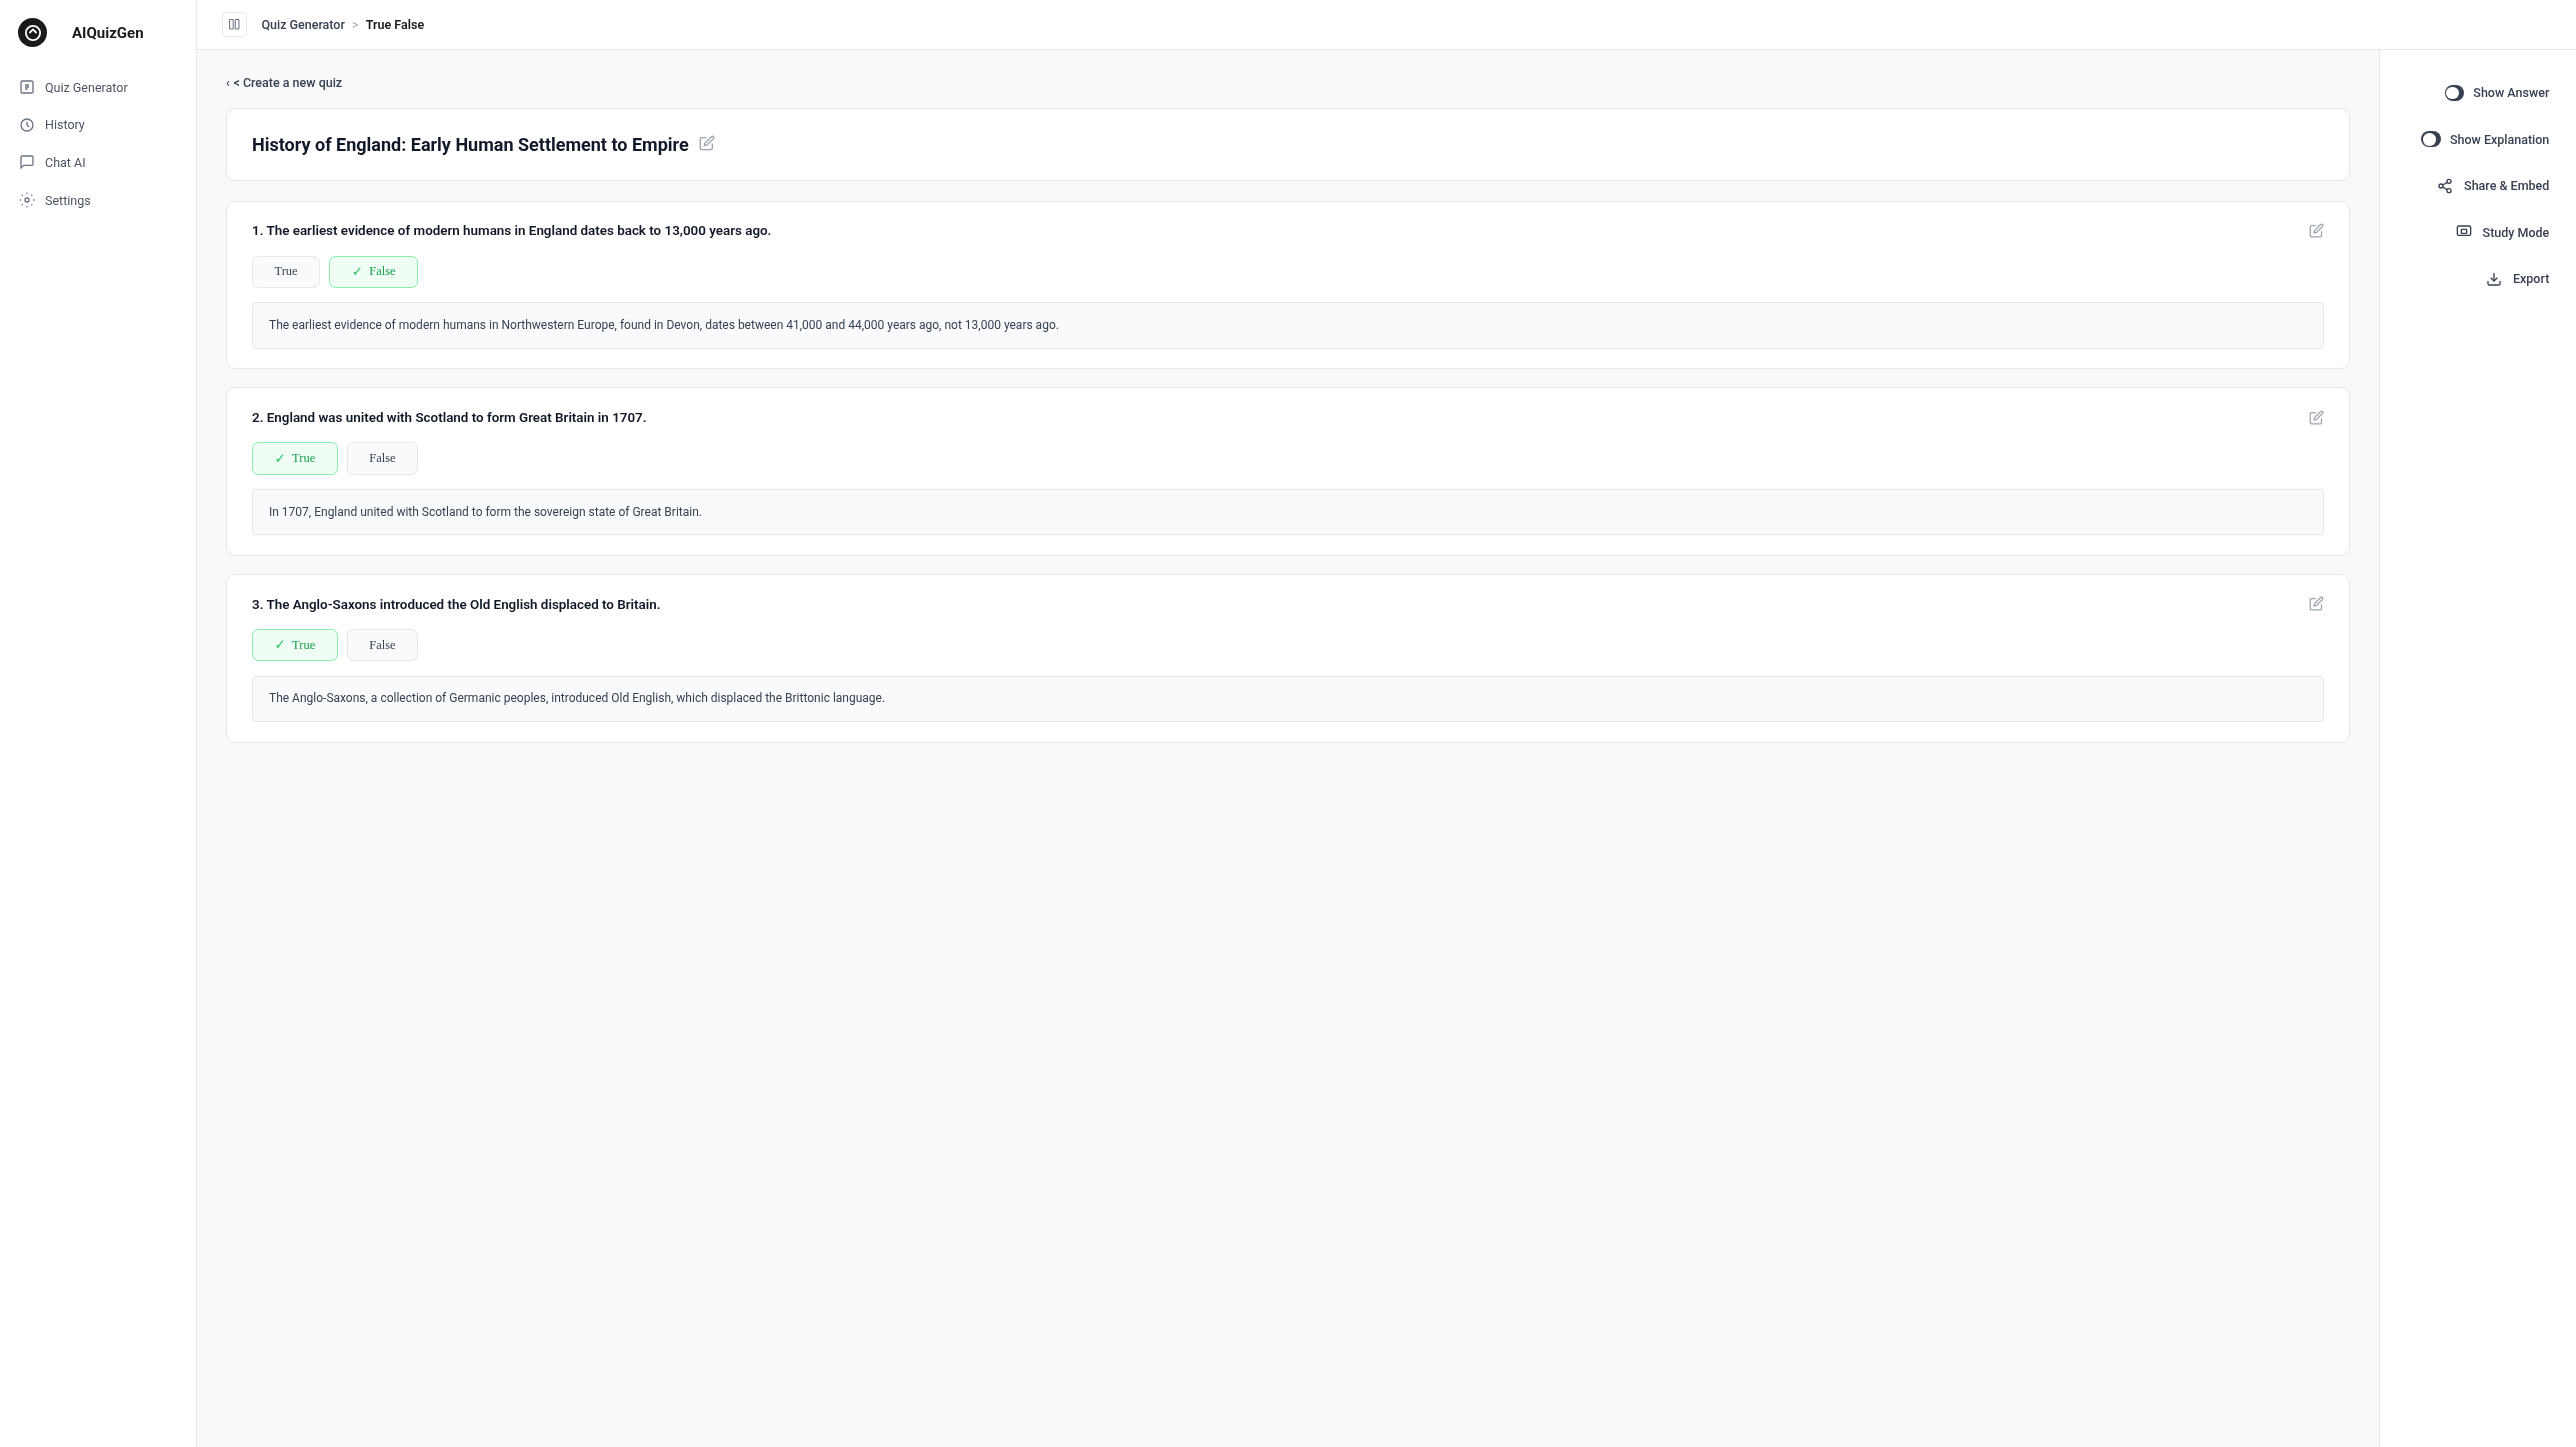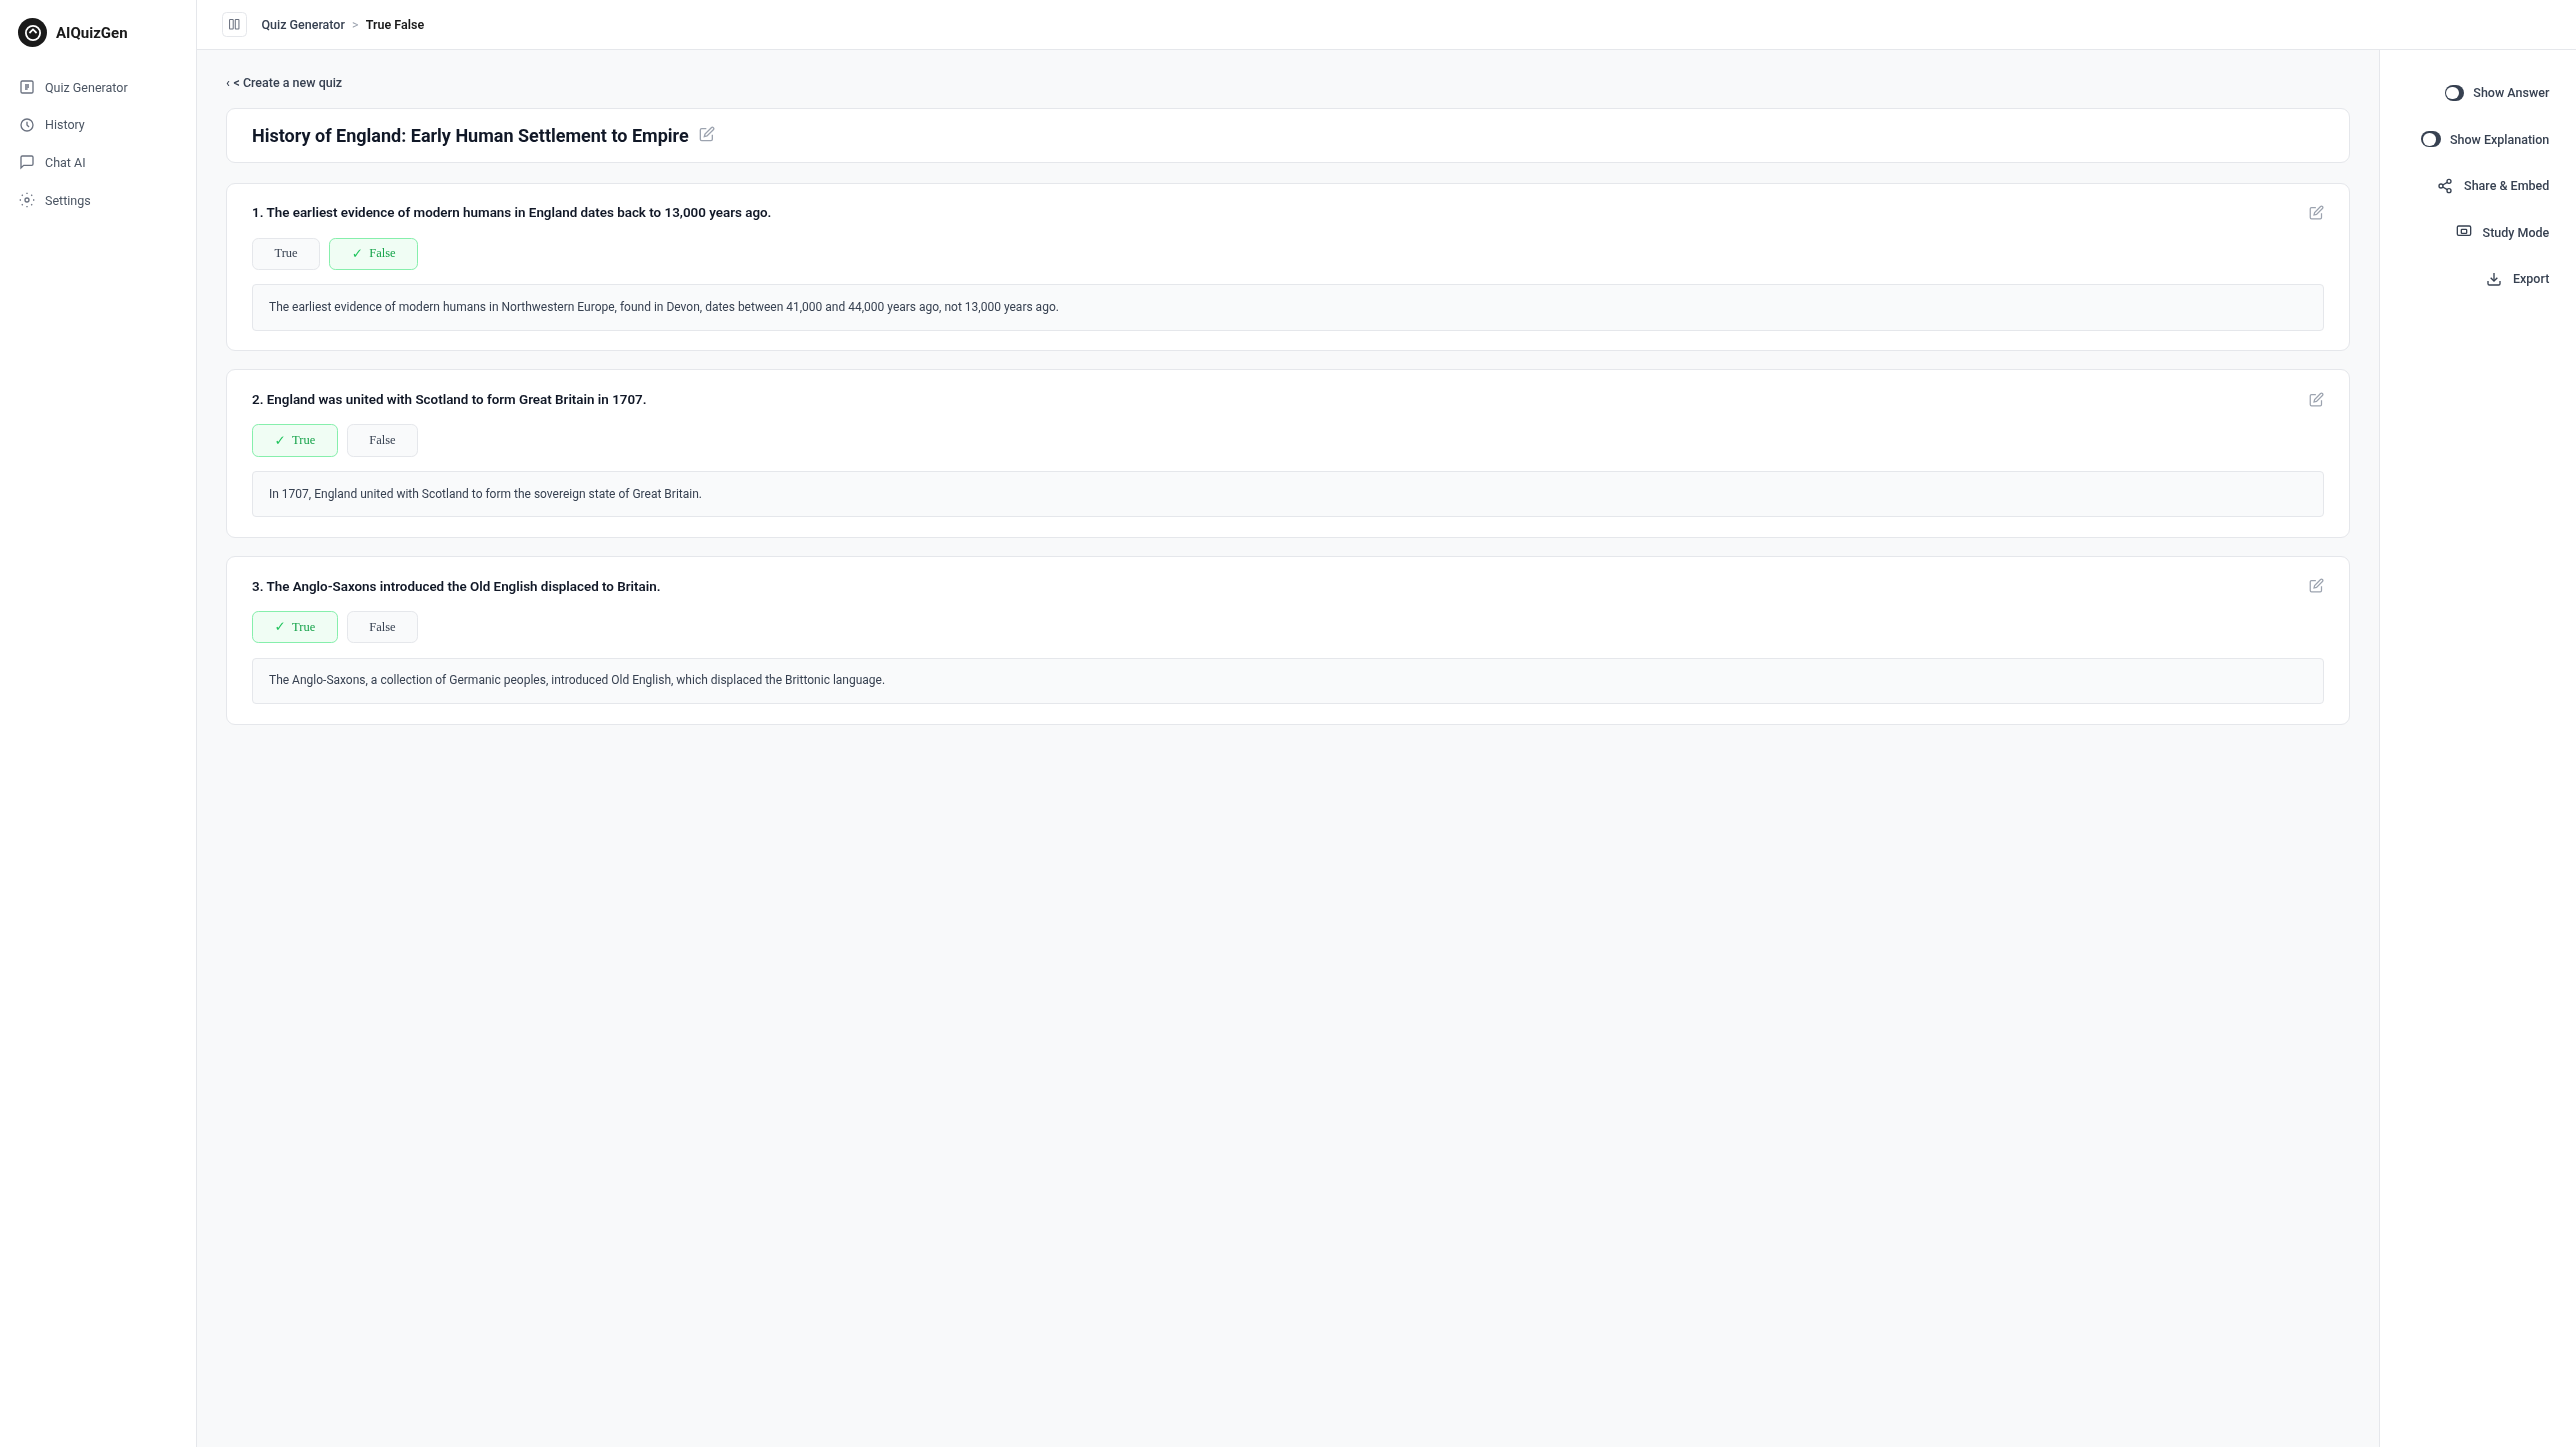--- a/index.html
+++ b/index.html
@@ -19,21 +19,21 @@
       min-width: 197px;
       background: #fff;
       border-right: 0.9px solid #e5e7eb;
       display: flex;
       flex-direction: column;
       padding: 18px 0;
     }
     .logo {
       display: flex;
       align-items: center;
-      gap: 9px;
+      gap: 25px;
       padding: 0 18px 21.5px 18px;
     }
     .logo-icon {
       width: 29px;
       height: 29px;
       background: #1a1a1a;
       border-radius: 50%;
       display: flex;
       align-items: center;
       justify-content: center;
@@ -129,21 +129,21 @@
       cursor: pointer;
       margin-bottom: 18px;
       font-weight: 500;
     }
 
     
     .quiz-title-card {
       background: #fff;
       border: 0.9px solid #e5e7eb;
       border-radius: 9px;
-      padding: 16px 25px;
+      padding: 25px 25px;
       margin-bottom: 19.7px;
       display: flex;
       align-items: center;
       gap: 10.7px;
     }
     .quiz-title-text {
       font-size: 18px;
       font-weight: 700;
       color: #111827;
     }

